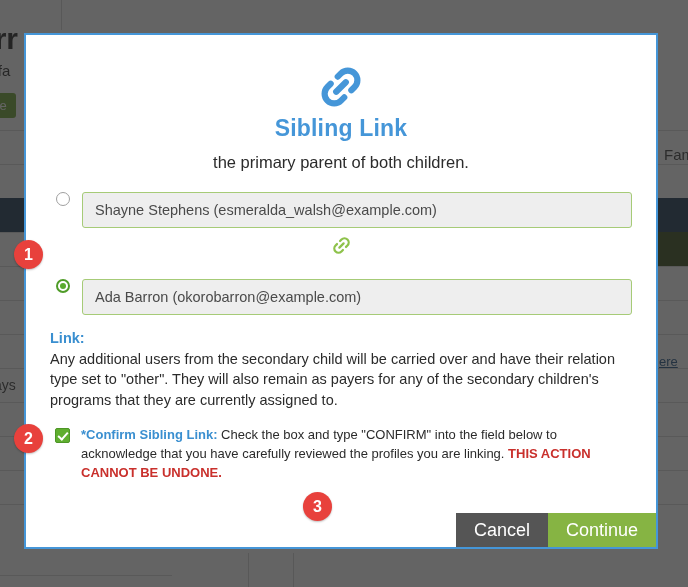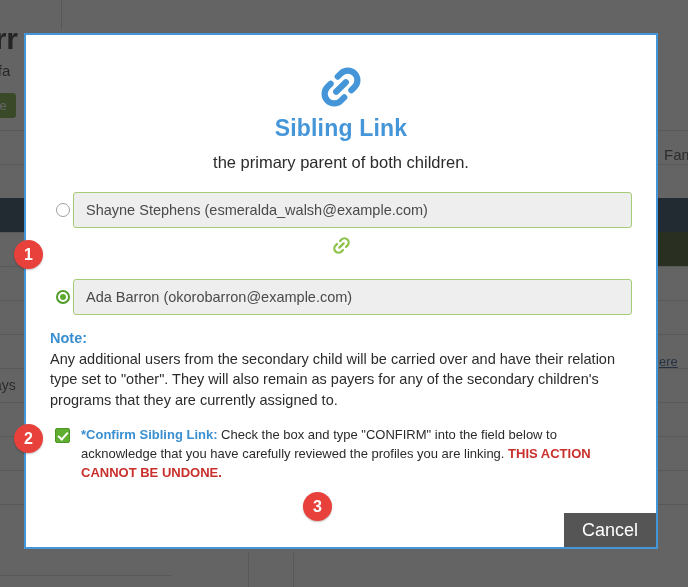--- a/index.html
+++ b/index.html
@@ -128,22 +128,21 @@
     text-align: center;
     font-size: 16.5px;
     color: #2b2b2b;
     line-height: 1.5;
     margin-bottom: 14px;
   }
 
   
   .radio-row {
     display: flex;
-    align-items: center;
-    gap: 3px;
+    gap: 12px;
     margin-bottom: 0;
     margin-top: 17px;
   }
   .radio {
     width: 14px;
     height: 14px;
     border-radius: 50%;
     border: 1px solid #a0a0a0;
     background: #fff;
     flex: 0 0 auto;
@@ -349,32 +348,33 @@
           <path d="M8.6 12h6.8" fill="none" stroke="#8ec24b" stroke-width="2.6" stroke-linecap="round"></path>
         </g>
       </svg>
     </div>
 
     <div class="radio-row">
       <span class="radio selected"></span>
       <div class="parent-field">Ada Barron (okorobarron@example.com)</div>
     </div>
 
-    <div class="note-title">Note:</div>
+    <div class="note-title">Link:</div>
     <div class="note-body">Any additional users from the secondary child will be carried over and have their relation type set to "other". They will also remain as payers for any of the secondary children's programs that they are currently assigned to.</div>
 
     <div class="confirm-row">
       <span class="checkbox"></span>
       <div class="confirm-text">
         <span class="confirm-label">*Confirm Sibling Link:</span><span> Check the box and type "CONFIRM" into the field below to acknowledge that you have carefully reviewed the profiles you are linking. </span><span class="confirm-warn">THIS ACTION CANNOT BE UNDONE.</span>
       </div>
     </div>
 
   </div>
 
   <div class="modal-footer">
     <button class="btn btn-cancel">Cancel</button>
+    <button class="btn btn-continue">Continue</button>
   </div>
 </div>
 
 <div class="badge" id="badge-1">1</div>
 <div class="badge" id="badge-2">2</div>
 <div class="badge" id="badge-3">3</div>
 
 </body></html>

